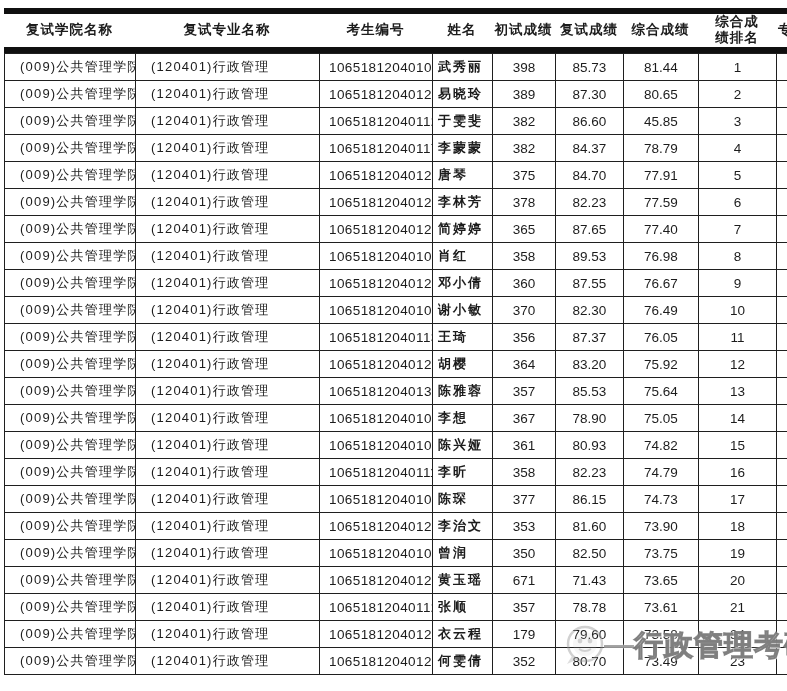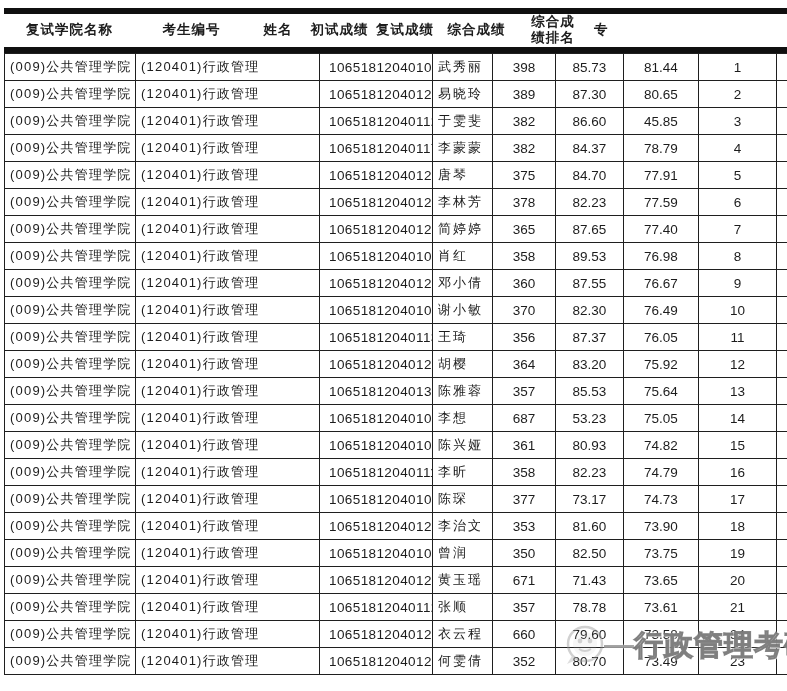--- a/index.html
+++ b/index.html
@@ -39,23 +39,23 @@
   }
   .score-table td{
     border:1.5px solid #1f1f1f;
     height:26px;
     padding:0;
     font-size:13px;
     white-space:nowrap;
     overflow:hidden;
     background:transparent;
   }
-  td.c-college,td.c-major{padding-left:5px;letter-spacing:1.2px;text-align:left;font-size:13px;}
+  td.c-college,td.c-major{padding-left:15px;letter-spacing:1.2px;text-align:left;font-size:13px;}
   td.c-id{padding-left:9px;text-align:left;letter-spacing:0.4px;font-size:13.5px;}
-  td.c-name{padding-left:5px;text-align:left;letter-spacing:2px;font-size:13px;}
+  td.c-name{padding-left:5px;text-align:left;letter-spacing:2px;font-size:13px;font-weight:bold;}
   td.c-init,td.c-retest,td.c-overall,td.c-rank{text-align:center;font-size:13.5px;}
   td.c-extra{border-right:none;}
   .watermark{
     position:absolute;left:560px;top:622px;
     display:flex;align-items:center;
     pointer-events:none;
   }
   .wm-logo{opacity:0.45;flex:0 0 auto;}
   .wm-dash{
     font-size:30px;font-weight:bold;color:rgba(130,130,130,0.75);
@@ -72,20 +72,21 @@
 </style>
 </head>
 <body>
 
 <div class="page">
 
   <div class="thick-bar bar-top"></div>
 
   <div class="header-row">
     <div class="hcell hc-0"><span>复试学院名称</span></div>
+    <div class="hcell hc-1"><span>复试专业名称</span></div>
     <div class="hcell hc-2"><span>考生编号</span></div>
     <div class="hcell hc-3"><span>姓名</span></div>
     <div class="hcell hc-4"><span>初试成绩</span></div>
     <div class="hcell hc-5"><span>复试成绩</span></div>
     <div class="hcell hc-6"><span>综合成绩</span></div>
     <div class="hcell hc-7"><span>综合成绩排名</span></div>
     <div class="hcell hc-8"><span>专</span></div>
   </div>
 
   <div class="thick-bar bar-under-header"></div>
@@ -244,22 +245,22 @@
           <td class="c-retest">85.53</td>
           <td class="c-overall">75.64</td>
           <td class="c-rank">13</td>
           <td class="c-extra"></td>
         </tr>
         <tr>
           <td class="c-college">(009)公共管理学院</td>
           <td class="c-major">(120401)行政管理</td>
           <td class="c-id">106518120401020</td>
           <td class="c-name">李想</td>
-          <td class="c-init">687</td>
-          <td class="c-retest">53.23</td>
+          <td class="c-init">367</td>
+          <td class="c-retest">78.90</td>
           <td class="c-overall">75.05</td>
           <td class="c-rank">14</td>
           <td class="c-extra"></td>
         </tr>
         <tr>
           <td class="c-college">(009)公共管理学院</td>
           <td class="c-major">(120401)行政管理</td>
           <td class="c-id">106518120401035</td>
           <td class="c-name">陈兴娅</td>
           <td class="c-init">361</td>
@@ -278,21 +279,21 @@
           <td class="c-overall">74.79</td>
           <td class="c-rank">16</td>
           <td class="c-extra"></td>
         </tr>
         <tr>
           <td class="c-college">(009)公共管理学院</td>
           <td class="c-major">(120401)行政管理</td>
           <td class="c-id">106518120401056</td>
           <td class="c-name">陈琛</td>
           <td class="c-init">377</td>
-          <td class="c-retest">73.17</td>
+          <td class="c-retest">86.15</td>
           <td class="c-overall">74.73</td>
           <td class="c-rank">17</td>
           <td class="c-extra"></td>
         </tr>
         <tr>
           <td class="c-college">(009)公共管理学院</td>
           <td class="c-major">(120401)行政管理</td>
           <td class="c-id">106518120401228</td>
           <td class="c-name">李治文</td>
           <td class="c-init">353</td>
@@ -332,21 +333,21 @@
           <td class="c-retest">78.78</td>
           <td class="c-overall">73.61</td>
           <td class="c-rank">21</td>
           <td class="c-extra"></td>
         </tr>
         <tr>
           <td class="c-college">(009)公共管理学院</td>
           <td class="c-major">(120401)行政管理</td>
           <td class="c-id">106518120401223</td>
           <td class="c-name">衣云程</td>
-          <td class="c-init">660</td>
+          <td class="c-init">179</td>
           <td class="c-retest">79.60</td>
           <td class="c-overall">73.58</td>
           <td class="c-rank">34</td>
           <td class="c-extra"></td>
         </tr>
         <tr>
           <td class="c-college">(009)公共管理学院</td>
           <td class="c-major">(120401)行政管理</td>
           <td class="c-id">106518120401235</td>
           <td class="c-name">何雯倩</td>

